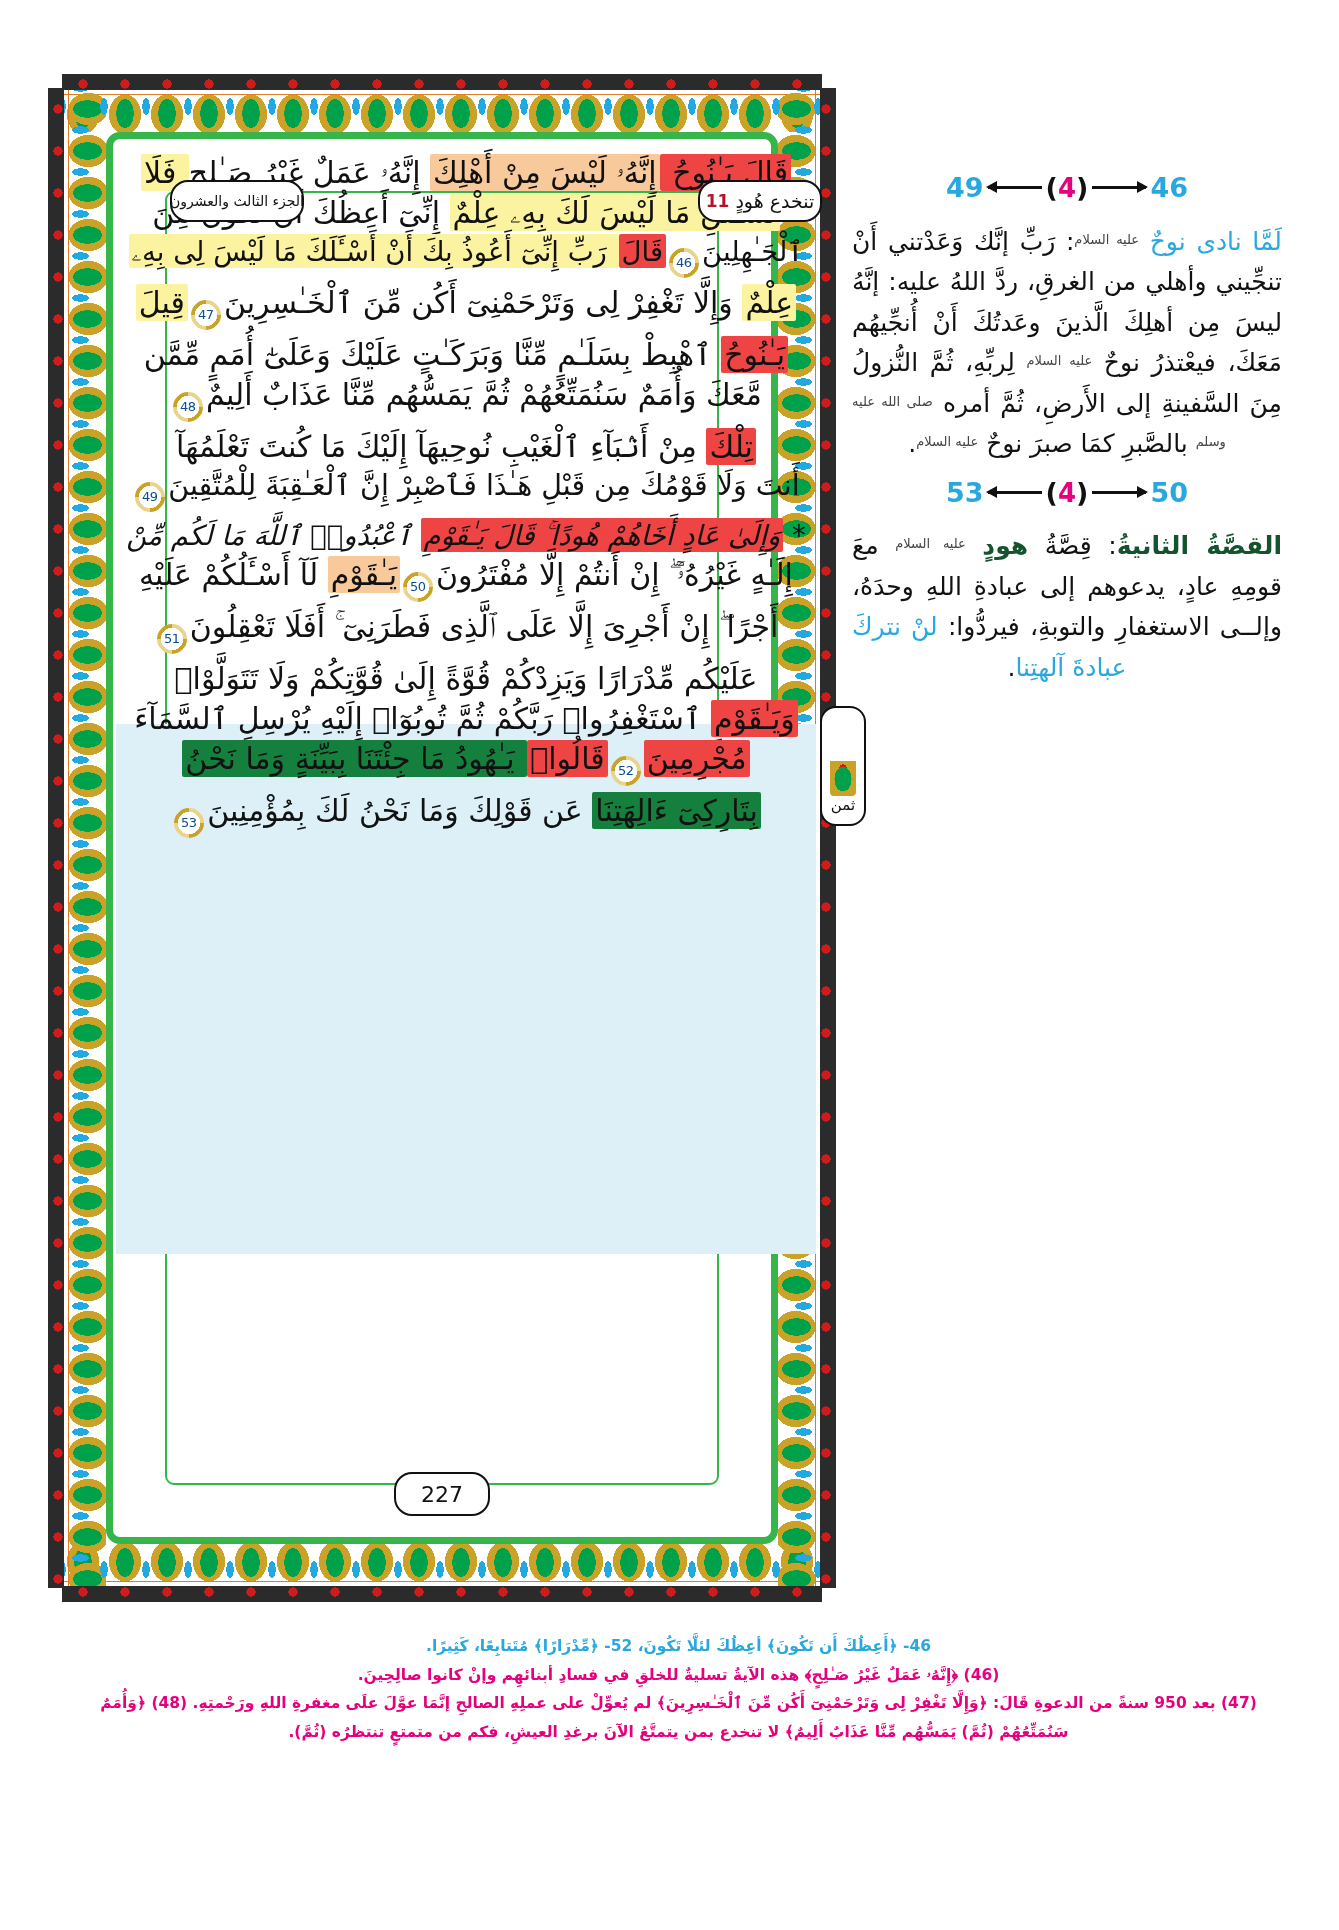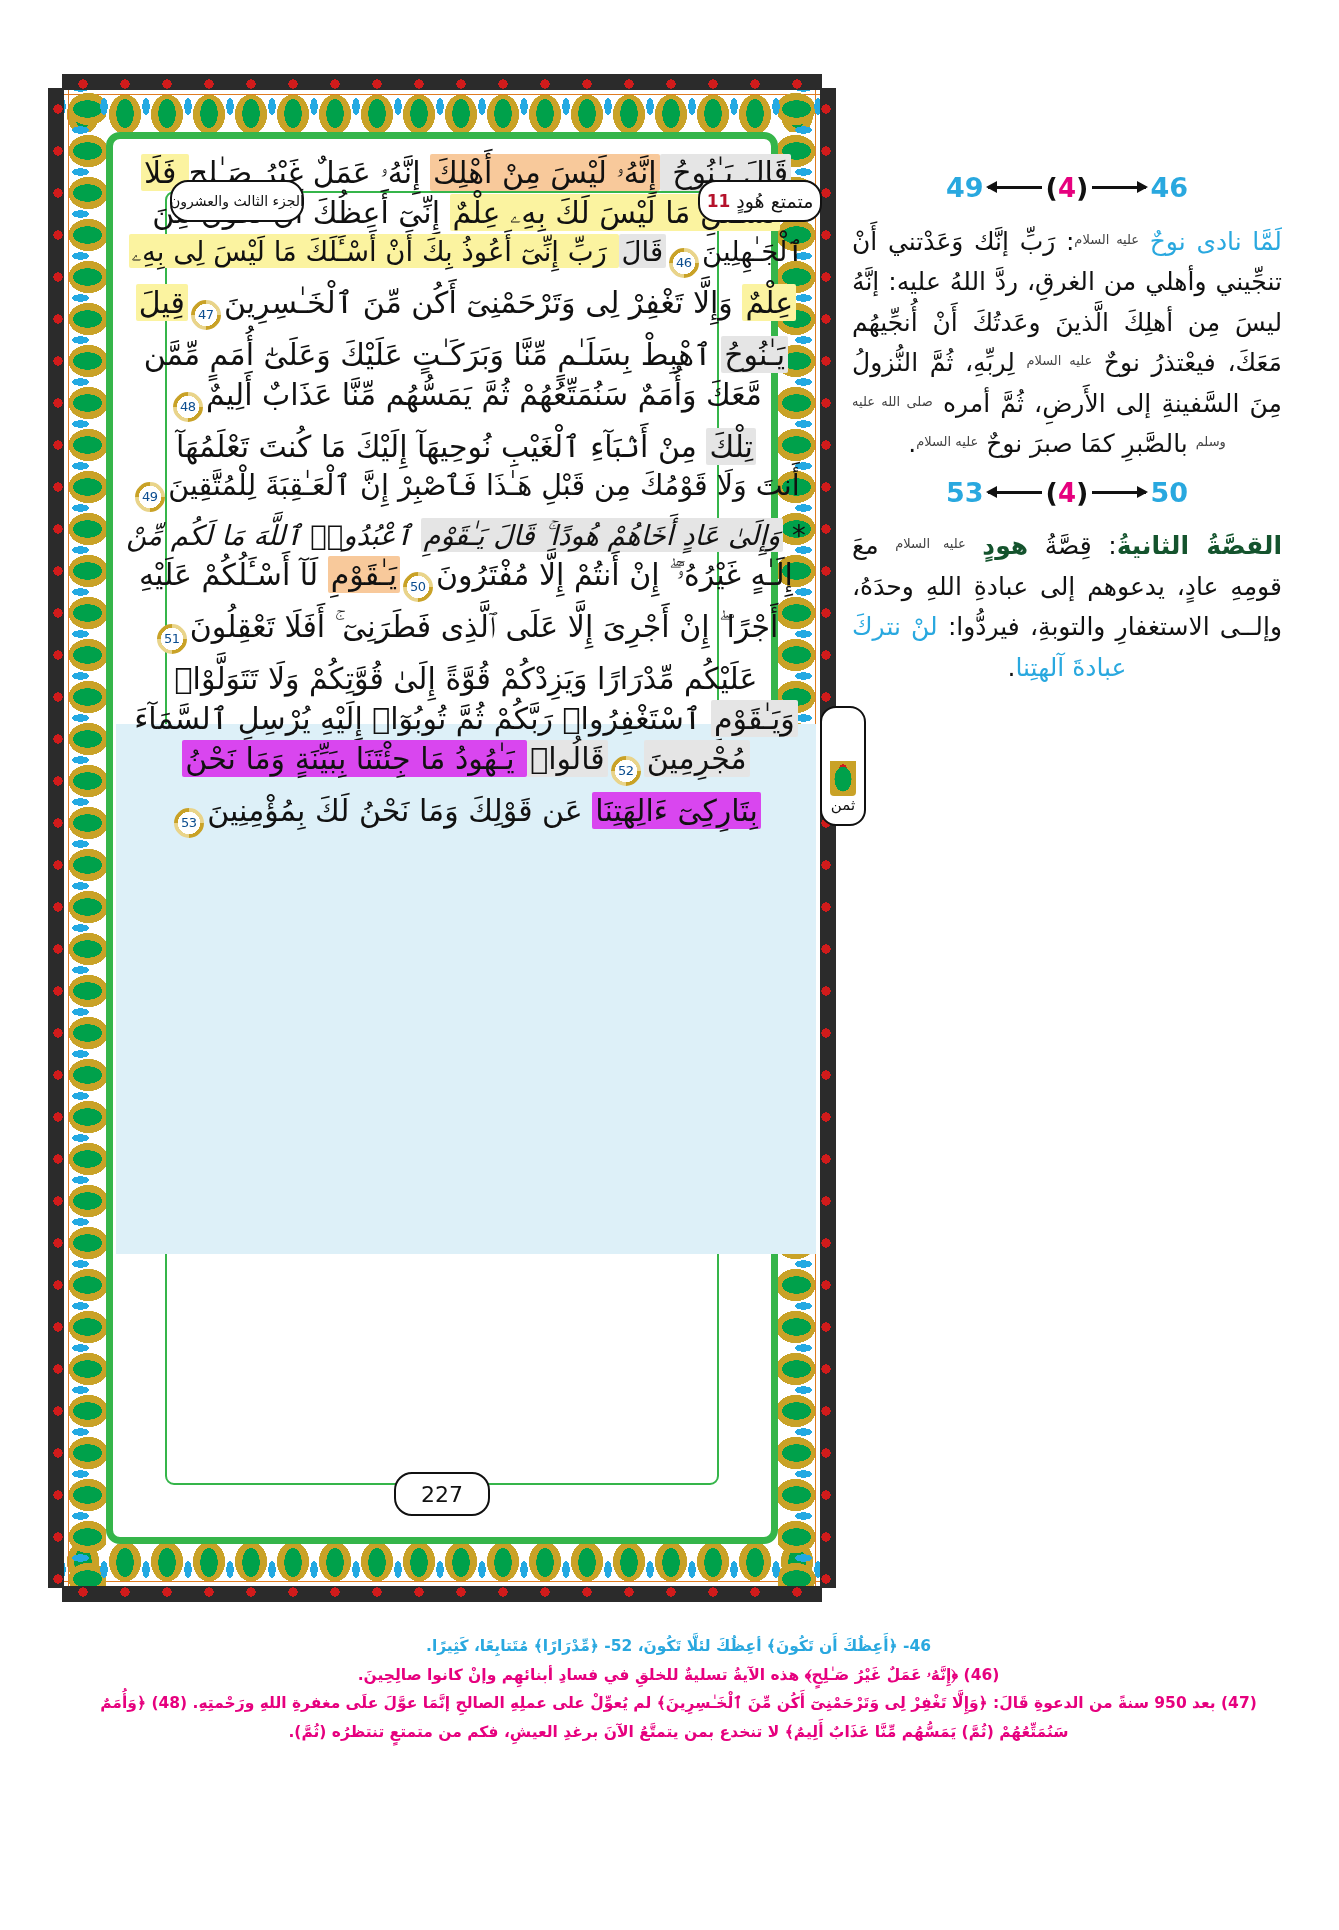--- a/index.html
+++ b/index.html
@@ -170,24 +170,24 @@
     color: #111;
     white-space: nowrap;
     margin: 0;
     padding: 4px 0 6px 0;
     direction: rtl;
     unicode-bidi: isolate;
     letter-spacing: -0.5px;
   }
 
   
-  .hl-pink   { background: #e5e5e5; padding: 1px 3px; border-radius: 2px; }
+  .hl-pink   { background: #ef4444; padding: 1px 3px; border-radius: 2px; }
   .hl-peach  { background: #f8c99b; padding: 1px 3px; border-radius: 2px; }
   .hl-yellow { background: #fbf3a0; padding: 1px 3px; border-radius: 2px; }
-  .hl-green  { background: #d946ef; padding: 1px 3px; border-radius: 2px; }
+  .hl-green  { background: #15803d; padding: 1px 3px; border-radius: 2px; }
 
   
   #blue-pane {
     position: absolute;
     left: 0; right: 0;
     top: 576px;
     height: 530px;
     background: #ddf0f8;
     z-index: 0;
   }
@@ -337,21 +337,21 @@
 
     <div class="green-rule-outer">
       <div class="green-rule-inner"></div>
     </div>
 
     <div class="cartouche" id="juz-cartouche">
       <span>الجزء الثالث والعشرون</span>
     </div>
 
     <div class="cartouche" id="surah-cartouche">
-      <span>متمتع هُودٍ</span>
+      <span>تنخدع هُودٍ</span>
       <span class="snum">11</span>
     </div>
 
     <div class="cartouche" id="page-cartouche">
       <span>227</span>
     </div>
   </div>
 
   <div id="quran-block">
     <div id="blue-pane"></div>

